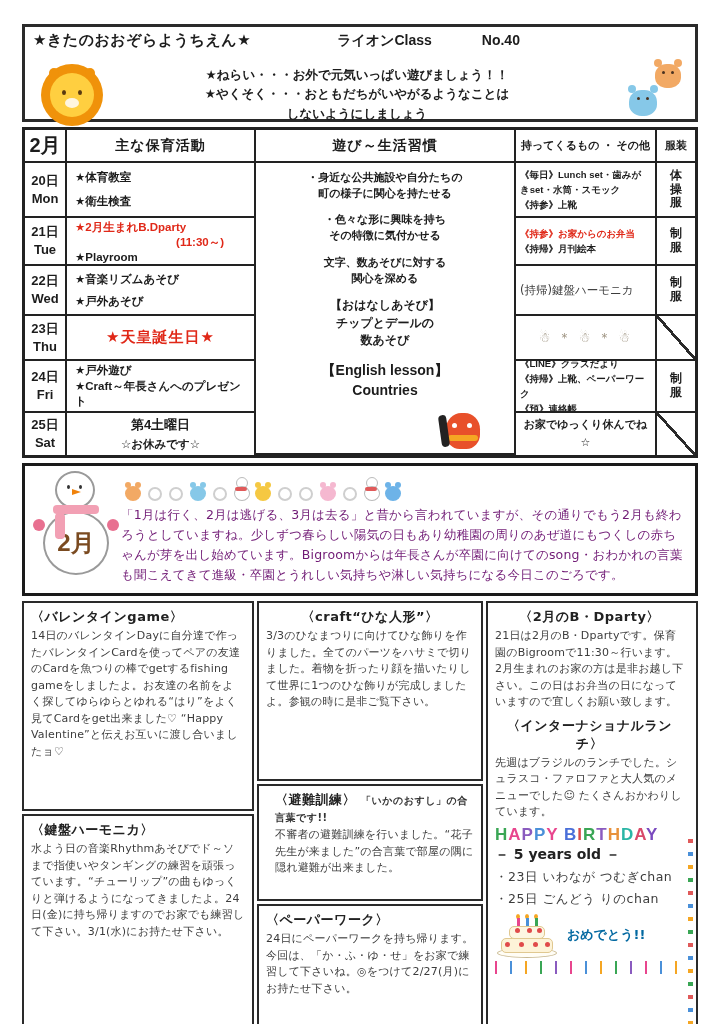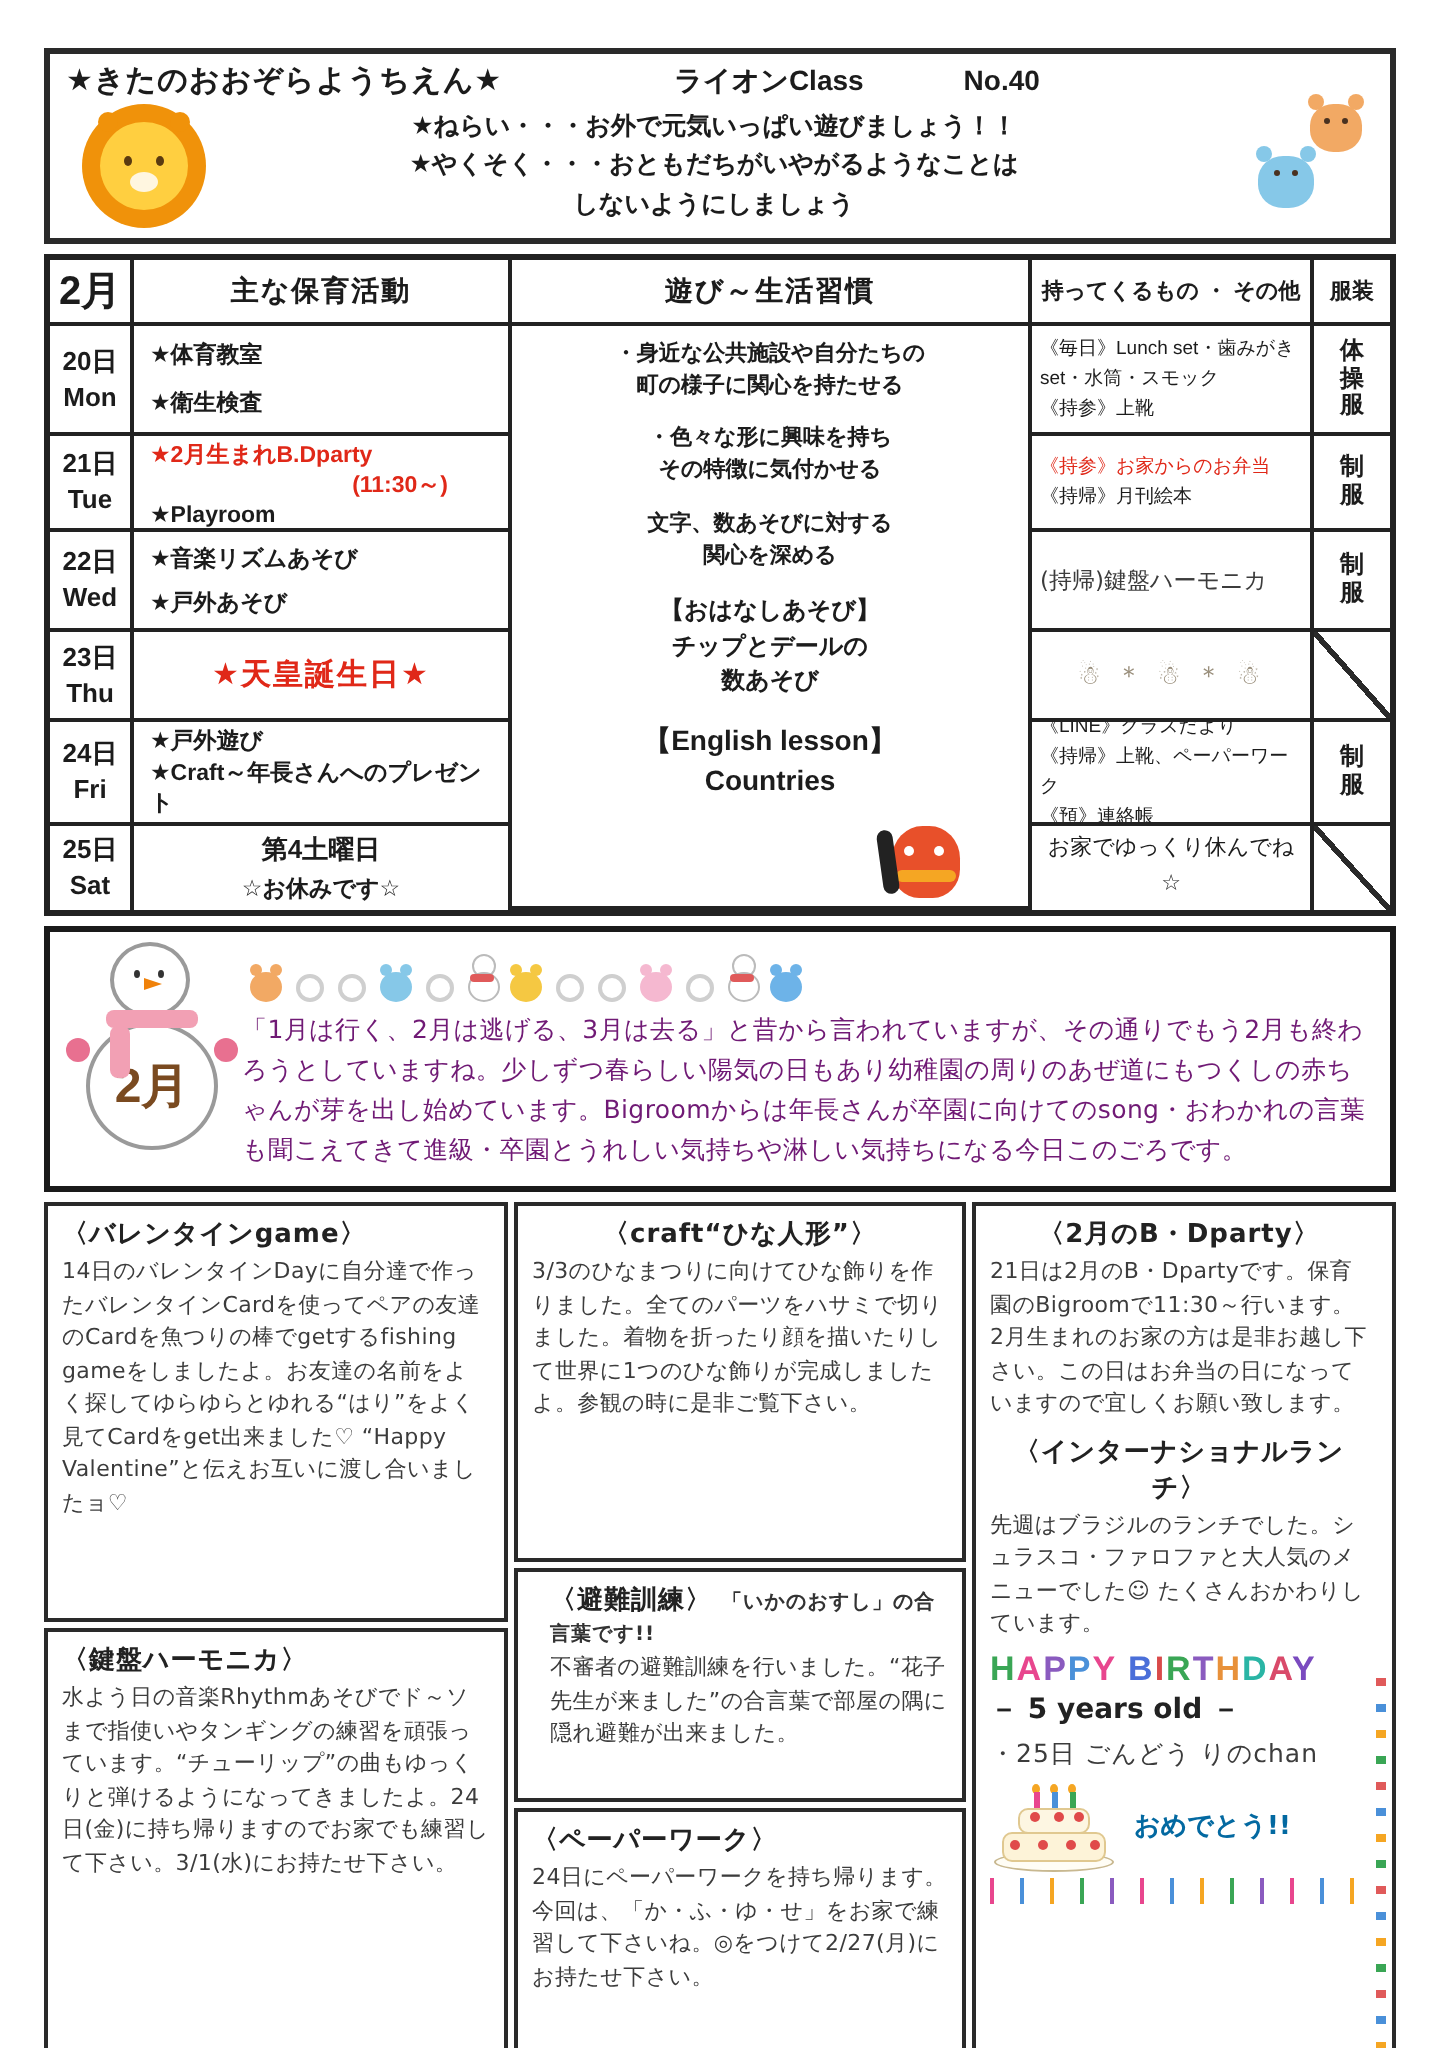--- a/index.html
+++ b/index.html
@@ -10,21 +10,21 @@
     color:#1c1c1c; position:relative; overflow:hidden;
   }
   .page { position:absolute; left:22px; top:24px; width:676px; }
 
   
   .header-box { border:3px solid #2a2a2a; padding:4px 8px 6px 8px; height:98px; position:relative; }
   .header-row1 { display:flex; align-items:baseline; gap:8px; }
   .school-name { font-weight:bold; font-size:15px; letter-spacing:0.5px; }
   .class-name  { font-weight:bold; font-size:14px; margin-left:78px; }
   .issue-no    { font-weight:bold; font-size:14px; margin-left:42px; }
-  .header-row2 { display:flex; margin-top:2px; }
+  .header-row2 { display:flex; margin-top:14px; }
   .aim-block { flex:1; text-align:center; font-weight:bold; font-size:12.5px; line-height:1.55; padding-top:2px; }
   
   .lion { width:62px; height:62px; border-radius:50%; background:#f0920a; position:relative; flex:0 0 62px; margin-left:8px; }
   .lion::before { content:""; position:absolute; inset:9px; border-radius:50%; background:#ffcf40; }
   .lion-face { position:absolute; inset:0; }
   .lion-face .eye { position:absolute; top:26px; width:4px; height:5px; border-radius:50%; background:#5a3a10; }
   .lion-face .eye.l { left:21px; } .lion-face .eye.r { left:37px; }
   .lion-face .muzzle { position:absolute; top:34px; left:24px; width:14px; height:10px; border-radius:50%; background:#fff6e0; }
   .lion-face .ear { position:absolute; top:4px; width:10px; height:10px; border-radius:50%; background:#f0920a; }
   .lion-face .ear.l { left:8px; } .lion-face .ear.r { right:8px; }
@@ -52,21 +52,21 @@
   .date-cell { display:flex; flex-direction:column; align-items:center; justify-content:center; font-weight:bold; font-size:13px; line-height:1.35; }
   .act-cell { display:flex; flex-direction:column; justify-content:space-around; font-weight:bold; font-size:11.5px; padding-left:8px; }
   .act-cell.center { align-items:center; text-align:right; padding-left:4px; }
   .red { color:#e02818; }
   .tennou { font-size:15px; letter-spacing:1px; }
   .bd-indent { text-align:right; padding-right:26px; }
   .play-cell { grid-column:3; grid-row:2/8; display:flex; flex-direction:column; justify-content:space-between; align-items:center; text-align:center; padding:7px 4px 2px 4px; font-weight:bold; font-size:11px; line-height:1.45; }
   .play-en { font-size:14px; }
   .play-oh { font-size:12px; }
   .pre { white-space:pre-line; }
-  .bring-cell { font-size:9.5px; font-weight:normal; line-height:1.6; display:flex; flex-direction:column; justify-content:center; }
+  .bring-cell { font-size:9.5px; font-weight:bold; line-height:1.6; display:flex; flex-direction:column; justify-content:center; }
   .hand { font-family:"DejaVu Sans",sans-serif; font-weight:normal; color:#3c3c3c; }
   .bring-hand { font-size:11.5px; }
   .doodle-cell { display:flex; align-items:center; justify-content:center; font-size:13px; color:#9a8f7c; letter-spacing:2px; }
   .bring-center { align-items:center; text-align:center; font-size:11px; }
   .dress-cell { display:flex; align-items:center; justify-content:center; font-weight:bold; font-size:12px; line-height:1.15; }
   .dress-cell .v { width:13px; word-break:break-all; text-align:center; }
   .slash { background-image:linear-gradient(to right top, transparent 47.5%, #2a2a2a 47.5%, #2a2a2a 52.5%, transparent 52.5%); }
   
   .oni { width:46px; height:40px; position:relative; align-self:flex-end; margin-right:28px; }
   .oni .body { position:absolute; right:2px; top:2px; width:34px; height:36px; background:#e8502a; border-radius:45% 45% 40% 40%; }
@@ -356,20 +356,21 @@
           <div class="note-title hand center">〈2月のB・Dparty〉</div>
           <div class="note-body hand">21日は2月のB・Dpartyです。保育園のBigroomで11:30～行います。2月生まれのお家の方は是非お越し下さい。この日はお弁当の日になっていますので宜しくお願い致します。</div>
         </div>
         <div style="margin-top:6px">
           <div class="note-title hand center">〈インターナショナルランチ〉</div>
           <div class="note-body hand">先週はブラジルのランチでした。シュラスコ・ファロファと大人気のメニューでした☺ たくさんおかわりしています。</div>
         </div>
         <div class="bday">
           <div class="bday-heading"><span style="color: rgb(58, 166, 85);">H</span><span style="color: rgb(232, 70, 142);">A</span><span style="color: rgb(138, 91, 191);">P</span><span style="color: rgb(74, 144, 217);">P</span><span style="color: rgb(232, 70, 142);">Y</span><span> </span><span style="color: rgb(74, 111, 217);">B</span><span style="color: rgb(217, 74, 74);">I</span><span style="color: rgb(58, 166, 85);">R</span><span style="color: rgb(138, 91, 191);">T</span><span style="color: rgb(232, 145, 58);">H</span><span style="color: rgb(42, 181, 165);">D</span><span style="color: rgb(217, 74, 106);">A</span><span style="color: rgb(122, 74, 191);">Y</span></div>
           <div class="bday-sub hand">－ 5 years old －</div>
+          <div class="bday-entry hand">・23日 いわなが つむぎchan</div>
           <div class="bday-entry hand">・25日 ごんどう りのchan</div>
           <div class="bday-congrats-row">
             <div class="cake">
               <div class="fl a"></div>
                 <div class="fl b"></div>
                 <div class="fl c"></div>
               <div class="c1 a"></div>
                 <div class="c1 b"></div>
                 <div class="c1 c"></div>
               <div class="plate"></div>

